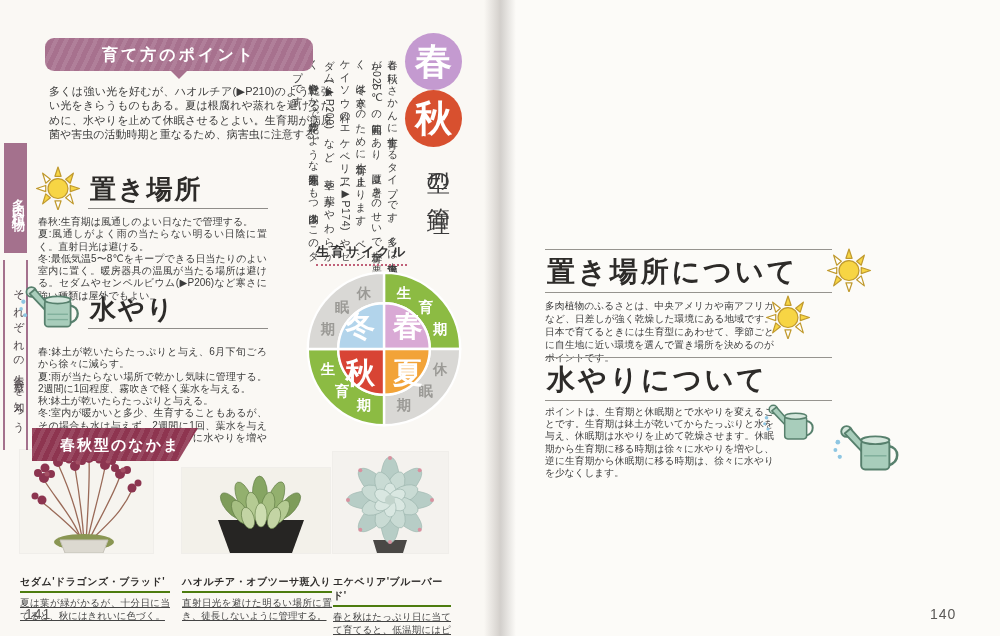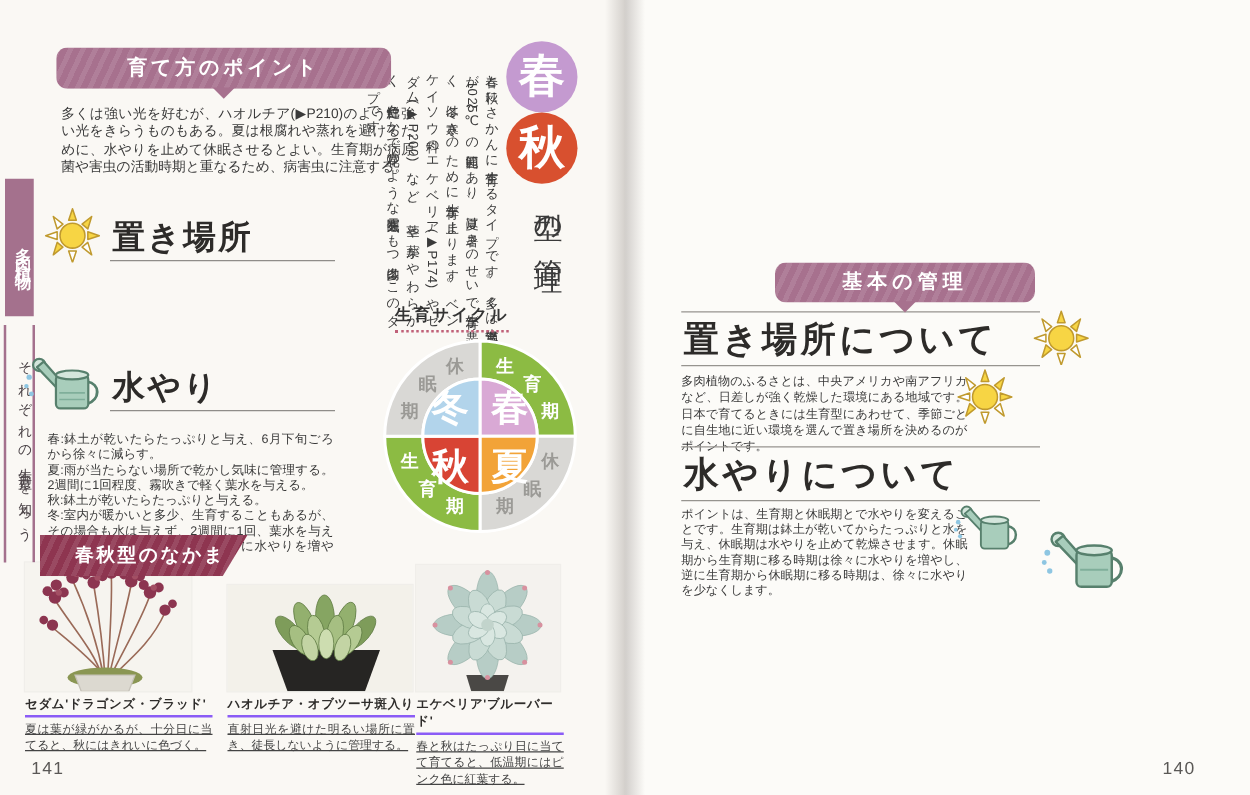--- a/index.html
+++ b/index.html
@@ -32,21 +32,21 @@
   .ribbon.points { left:45px; top:38px; width:268px; height:33px; font-size:16px; letter-spacing:3px; line-height:33px; }
   .points-body { position:absolute; left:38px; top:84px; width:283px; font-size:11px; line-height:14.3px; text-align:justify;margin-left:11px; }
   .sec-head { position:absolute; font-size:26px; letter-spacing:2px; color:#2d2b29; font-weight:600; }
   .sec-rule { position:absolute; height:0; border-top:1.5px solid #8f8d89; }
   .sec-items { position:absolute; left:38px; width:229px; font-size:10px; line-height:12.3px; text-align:justify; }
   .icon { position:absolute; z-index:2; }
 
   .banner.family { left:32px; top:428px; width:166px; height:33px; font-size:15px; letter-spacing:2px; line-height:33px; padding-left:28px; }
   .fig { position:absolute; width:150px; }
   .fig .ph { display:block; background:#f4f2ee; box-shadow:0 0 0 1px rgba(0,0,0,.04); }
-  .fig .nm { font-size:10px; font-weight:bold; color:#2f2d2b; margin-top:3px; padding-bottom:2px; border-bottom:2px solid #8b5cf6; letter-spacing:.5px; }
+  .fig .nm { font-size:10px; font-weight:bold; color:#2f2d2b; margin-top:22px; padding-bottom:2px; border-bottom:2px solid #4d7c0f; letter-spacing:.5px; }
   .fig .cp { font-size:9.5px; line-height:12.8px; margin-top:4px; color:#444; text-align:justify;text-decoration:underline; }
   .pageno { position:absolute; font-size:14px; color:#5a5856; letter-spacing:1px; }
 
   
   .sa-circle { position:absolute; left:405px; width:57px; height:57px; border-radius:50%;
                color:#fff; font-size:37px; text-align:center; line-height:57px; font-weight:bold; }
   .sa-c1 { top:33px; background:#c49ad0; }
   .sa-c2 { top:90px; background:#d8502f; }
   .sa-suffix { position:absolute; left:414px; top:153px; width:40px; height:125px; font-size:23px; letter-spacing:5px; color:#3a3a3a; }
   .sa-body { position:absolute; left:258px; top:52px; width:142px; height:205px; font-size:10.5px;
@@ -82,20 +82,25 @@
           <polygon points="58,32 46,28 46,36" fill="#f7d544"></polygon>
         <polygon points="10,12 20,20 14,25" fill="#fff"></polygon>
           <polygon points="50,12 40,20 46,25" fill="#f7d544"></polygon>
         <polygon points="10,52 20,44 14,39" fill="#f7d544"></polygon>
           <polygon points="50,52 40,44 46,39" fill="#fff"></polygon>
         <circle cx="30" cy="32" r="13" fill="#f7d544"></circle>
       </g>
     </svg>
     <div class="sec-head serif" style="left:90px;top:172px">置き場所</div>
     <div class="sec-rule" style="left:88px;top:208px;width:180px"></div>
+    <div class="sec-items" style="top:216px">
+      <div>春秋:生育期は風通しのよい日なたで管理する。</div>
+      <div>夏:風通しがよく雨の当たらない明るい日陰に置く。直射日光は避ける。</div>
+      <div>冬:最低気温5〜8℃をキープできる日当たりのよい室内に置く。暖房器具の温風が当たる場所は避ける。セダムやセンペルビウム(▶P206)など寒さに強い種類は屋外でもよい。</div>
+    </div>
 
     <svg class="icon" style="left:18px;top:282px" width="66" height="52" viewBox="0 0 74 58">
       <circle cx="6" cy="22" r="2.4" fill="#8ec6e2"></circle>
         <circle cx="3.5" cy="30" r="2" fill="#8ec6e2"></circle>
         <circle cx="8" cy="37" r="2.2" fill="#8ec6e2"></circle>
       <g stroke="#57806d" stroke-width="2" fill="#a8cdbb" stroke-linejoin="round">
         <circle cx="15" cy="11" r="5.5" fill="#d4e6dc"></circle>
         <path d="M31,32 L13,13 L19,8 L34,25 Z"></path>
         <path d="M58,26 C 70,28 70,42 58,46" fill="none" stroke-width="2.6"></path>
         <rect x="30" y="20" width="29" height="30" rx="4"></rect>
@@ -278,21 +283,20 @@
       </svg>
       <div class="nm">エケベリア'ブルーバード'</div>
       <div class="cp">春と秋はたっぷり日に当てて育てると、低温期にはピンク色に紅葉する。</div>
     </div>
 
     <div class="pageno" style="left:25px;top:606px">141</div>
   </div>
 
   <div class="page page-right">
 
-    <div class="ribbon basic" style="left:120px;top:210px;position:absolute">基本の管理</div>
 
     <div class="h-rule" style="left:45px;top:249px;position:absolute">
       <div class="h serif">置き場所について</div>
     </div>
     <div class="rp-para" style="left:45px;top:300px;position:absolute">多肉植物のふるさとは、中央アメリカや南アフリカなど、日差しが強く乾燥した環境にある地域です。日本で育てるときには生育型にあわせて、季節ごとに自生地に近い環境を選んで置き場所を決めるのがポイントです。</div>
     <svg class="icon" style="left:265px;top:293px;position:absolute" width="46" height="46" viewBox="0 0 60 60">
       <g stroke="#c09a2e" stroke-width="1.6" stroke-linejoin="round">
         <polygon points="30,4 26,16 34,16" fill="#f7d544"></polygon>
           <polygon points="30,60 26,48 34,48" fill="#fff"></polygon>
         <polygon points="2,32 14,28 14,36" fill="#fff"></polygon>

